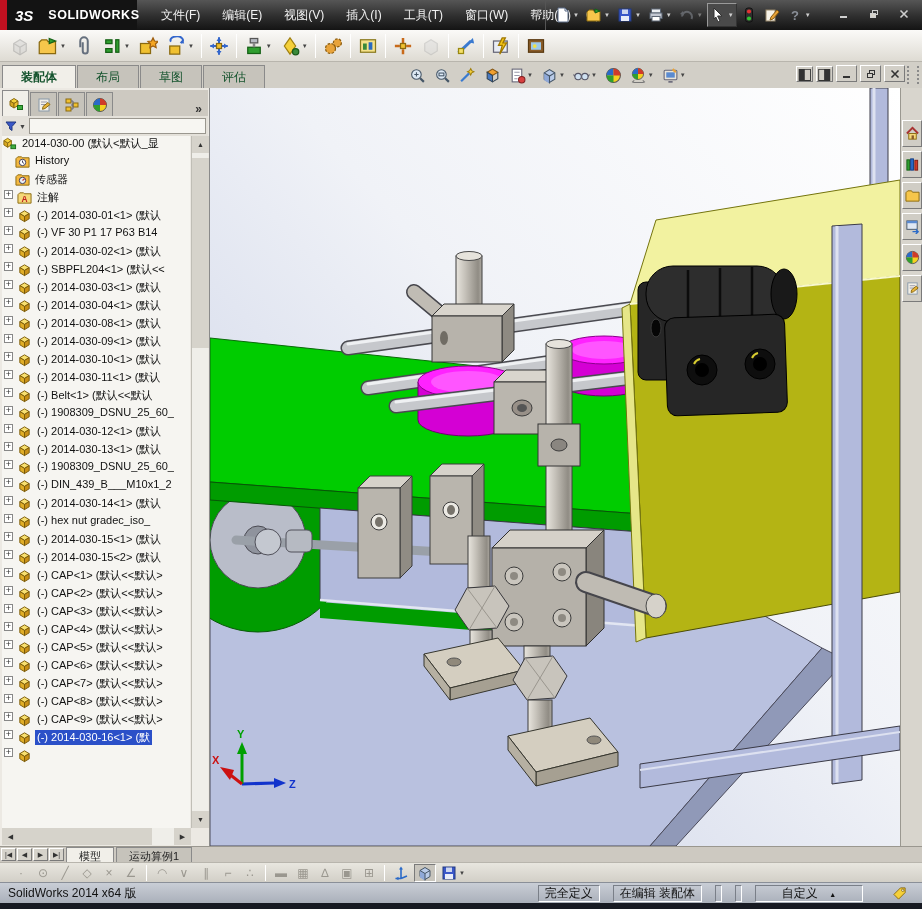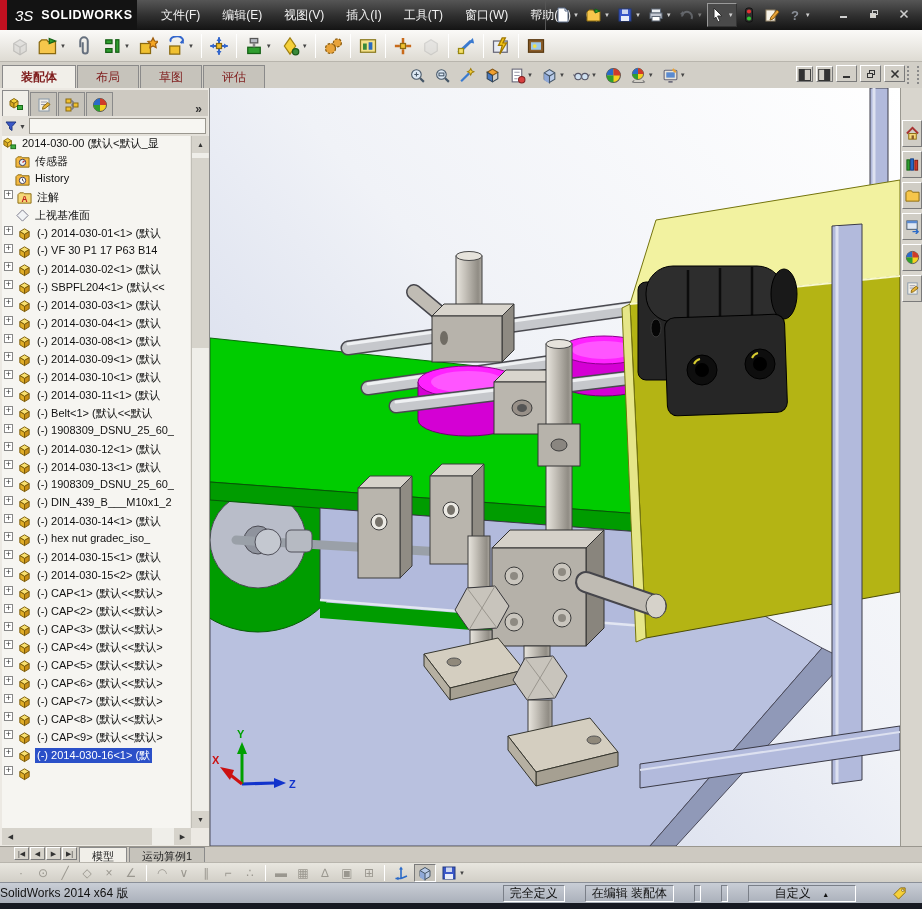--- a/index.html
+++ b/index.html
@@ -7,21 +7,21 @@
   #app{position:relative;width:922px;height:909px;background:#d6d3cb;overflow:hidden;}
   .raised{border:1px solid;border-color:#ffffff #7a7a7a #7a7a7a #ffffff;}
   svg.ic{display:block;}
 
   
   .titlebar{position:absolute;left:0;top:0;width:922px;height:30px;
     background:linear-gradient(#565656,#2e2e2e 55%,#141414);display:flex;align-items:center;}
   .redstripe{position:absolute;left:0;top:0;width:7px;height:30px;background:#c01020;}
   .logo{position:absolute;left:7px;top:0;width:130px;height:30px;background:#131313;color:#fff;
     display:flex;align-items:center;padding-left:8px;}
-  .logo .b1{font-style:italic;font-weight:normal;font-size:15px;margin-right:8px;}
+  .logo .b1{font-style:italic;font-weight:bold;font-size:15px;margin-right:15px;}
   .logo .b2{font-weight:bold;font-size:12.5px;letter-spacing:.5px;}
   .menus{position:absolute;left:150px;top:0;height:30px;display:flex;align-items:center;}
   .menu-item{color:#f2f2f2;font-size:12px;padding:0 11px;height:22px;line-height:22px;cursor:default;}
   .lens{margin-left:2px;}
   .quickbar{position:absolute;left:545px;top:0;height:30px;display:flex;align-items:center;gap:1px;
     border-left:1px solid #555;padding-left:6px;}
   .qbtn{display:flex;align-items:center;height:24px;padding:2px 2px;border:1px solid transparent;}
   .qbtn.pressed{border-color:#9a9a9a #333 #333 #9a9a9a;background:#4a4a4a;}
   .qbtn .caret{color:#cfcfcf;font-size:6px;margin-left:2px;}
   .qbtn.disabled{opacity:.45;}
@@ -33,21 +33,21 @@
     background:linear-gradient(#fbfaf8,#dedbd3);border-bottom:1px solid #b8b5ad;
     display:flex;align-items:center;padding-left:6px;}
   .tbtn{display:flex;align-items:center;height:28px;padding:2px 3px;border:1px solid transparent;}
   .tbtn .caret{color:#444;font-size:6px;margin-left:2px;}
   .tbtn.disabled{opacity:.4;filter:grayscale(1);}
   .tsep{width:1px;height:24px;background:#aaa79f;border-right:1px solid #fff;margin:0 3px;}
 
   
   .tabrow{position:absolute;left:0;top:62px;width:922px;height:26px;background:#d2cfc7;}
   .cmdtabs{position:absolute;left:2px;top:3px;display:flex;height:23px;}
-  .cmdtab{padding:3px 18px 0 18px;font-size:12px;color:#7f1d1d;background:#c6c3bb;
+  .cmdtab{padding:3px 18px 0 18px;font-size:12px;color:#14532d;background:#c6c3bb;
     border:1px solid #8a8a8a;border-bottom:none;margin-right:1px;}
   .cmdtab.active{background:#f1efe9;font-weight:bold;}
   .headsup{position:absolute;left:405px;top:2px;display:flex;align-items:center;height:22px;}
   .hbtn{display:flex;align-items:center;padding:1px 3px;border:1px solid transparent;}
   .hbtn .caret{color:#444;font-size:6px;margin-left:1px;}
   .tabrow-right{position:absolute;left:796px;top:3px;display:flex;align-items:center;gap:3px;}
   .pbtn{width:17px;height:16px;display:flex;align-items:center;justify-content:center;color:#333;}
   .dwbtn{width:21px;height:17px;display:flex;align-items:center;justify-content:center;color:#333;background:#d2cfc7;}
   .tp-grip{position:absolute;right:3px;top:4px;width:12px;height:18px;
     border-left:2px dotted #8a8a8a;border-right:2px dotted #8a8a8a;}
@@ -85,39 +85,39 @@
   .hthumb{position:absolute;left:17px;top:0;width:133px;height:17px;background:#d6d3cb;}
   .hscroll .right{position:absolute;right:0;top:0;}
 
   .viewport{position:absolute;left:210px;top:0;width:690px;height:758px;}
   .taskpane{position:absolute;left:900px;top:0;width:22px;height:758px;background:#d8d5cd;border-left:1px solid #9a9890;}
   .tpbtn{width:20px;height:27px;margin:2px 0 2px 1px;background:#d0cdc5;display:flex;align-items:center;justify-content:center;}
   .taskpane .stack{padding-top:30px;display:flex;flex-direction:column;align-items:center;}
 
   
   .bottomtabs{position:absolute;left:0;top:846px;width:922px;height:16px;background:#cdc9c1;
-    display:flex;align-items:flex-start;border-top:1px solid #9a978f;padding-left:13px;}
+    display:flex;align-items:center;border-top:1px solid #9a978f;}
   .navbtn{width:15px;height:13px;margin-left:1px;background:#d6d3cb;display:flex;align-items:center;justify-content:center;
     font-size:7px;color:#333;}
   .dtab{height:15px;padding:1px 12px 0;font-size:11px;color:#222;background:#c6c3bb;
     border:1px solid #8a8a8a;border-bottom:none;margin-left:2px;}
   .dtab.active{background:#f1efe9;}
   .bottombar{position:absolute;left:0;top:862px;width:922px;height:20px;background:linear-gradient(#e8e6df,#d2cfc7);
     display:flex;align-items:center;padding-left:10px;border-top:1px solid #b8b5ad;}
   .bglyph{color:#9a978f;font-size:12px;width:22px;text-align:center;}
   .bbtn{display:flex;align-items:center;height:18px;padding:1px 2px;border:1px solid transparent;margin:0 1px;}
   .bbtn.pressed{border-color:#7a7a7a #fff #fff #7a7a7a;background:#c8c5bd;}
   .bbtn .caret{color:#444;font-size:6px;margin-left:2px;}
   .bsep{width:1px;height:16px;background:#aaa79f;border-right:1px solid #fff;margin:0 4px;}
 
   .statusbar{position:absolute;left:0;top:882px;width:922px;height:21px;
     background:linear-gradient(#c9ced6,#aab0ba);display:flex;align-items:center;font-size:12px;color:#111;
     border-top:1px solid #8a8f98;}
-  .statusleft{padding-left:0;flex:1;}
-  .seg{height:17px;line-height:15px;padding:0 6px;margin-right:20px;border:1px solid;
+  .statusleft{padding-left:8px;flex:1;}
+  .seg{height:17px;line-height:15px;padding:0 6px;margin-right:13px;border:1px solid;
     border-color:#7a7f88 #fff #fff #7a7f88;text-align:center;}
   .seg.mini{width:7px;padding:0;}
   .seg .up{font-size:7px;margin-left:8px;}
   .tagwrap{width:46px;display:flex;justify-content:center;}
   .bstrip{position:absolute;left:0;top:903px;width:922px;height:6px;background:#171a22;}
 </style>
 </head>
 <body>
 
 <svg width="0" height="0" style="position:absolute">
@@ -677,44 +677,37 @@
       <div class="tree" id="tree">
           <div class="trow root">
             <svg class="ic" width="15" height="15">
               <use href="#tr-asm"></use>
             </svg>
             <span class="lbl">2014-030-00 (默认&lt;默认_显</span>
           </div>
           <div class="trow">
             <span class="sp"></span>
             <svg class="ic" width="15" height="15">
+              <use href="#tr-history"></use>
+            </svg>
+            <span class="lbl">History</span>
+          </div>
+          <div class="trow">
+            <span class="sp"></span>
+            <svg class="ic" width="15" height="15">
               <use href="#tr-sensors"></use>
             </svg>
             <span class="lbl">传感器</span>
           </div>
           <div class="trow">
-            <span class="sp"></span>
-            <svg class="ic" width="15" height="15">
-              <use href="#tr-history"></use>
-            </svg>
-            <span class="lbl">History</span>
-          </div>
-          <div class="trow">
             <span class="exp">+</span>
             <svg class="ic" width="15" height="15">
               <use href="#tr-annot"></use>
             </svg>
             <span class="lbl">注解</span>
-          </div>
-          <div class="trow">
-            <span class="sp"></span>
-            <svg class="ic" width="15" height="15">
-              <use href="#tr-plane"></use>
-            </svg>
-            <span class="lbl">上视基准面</span>
           </div>
           <div class="trow">
             <span class="exp">+</span>
             <svg class="ic" width="15" height="15">
               <use href="#tr-part"></use>
             </svg>
             <span class="lbl">(-) 2014-030-01&lt;1&gt; (默认</span>
           </div>
           <div class="trow">
             <span class="exp">+</span>

